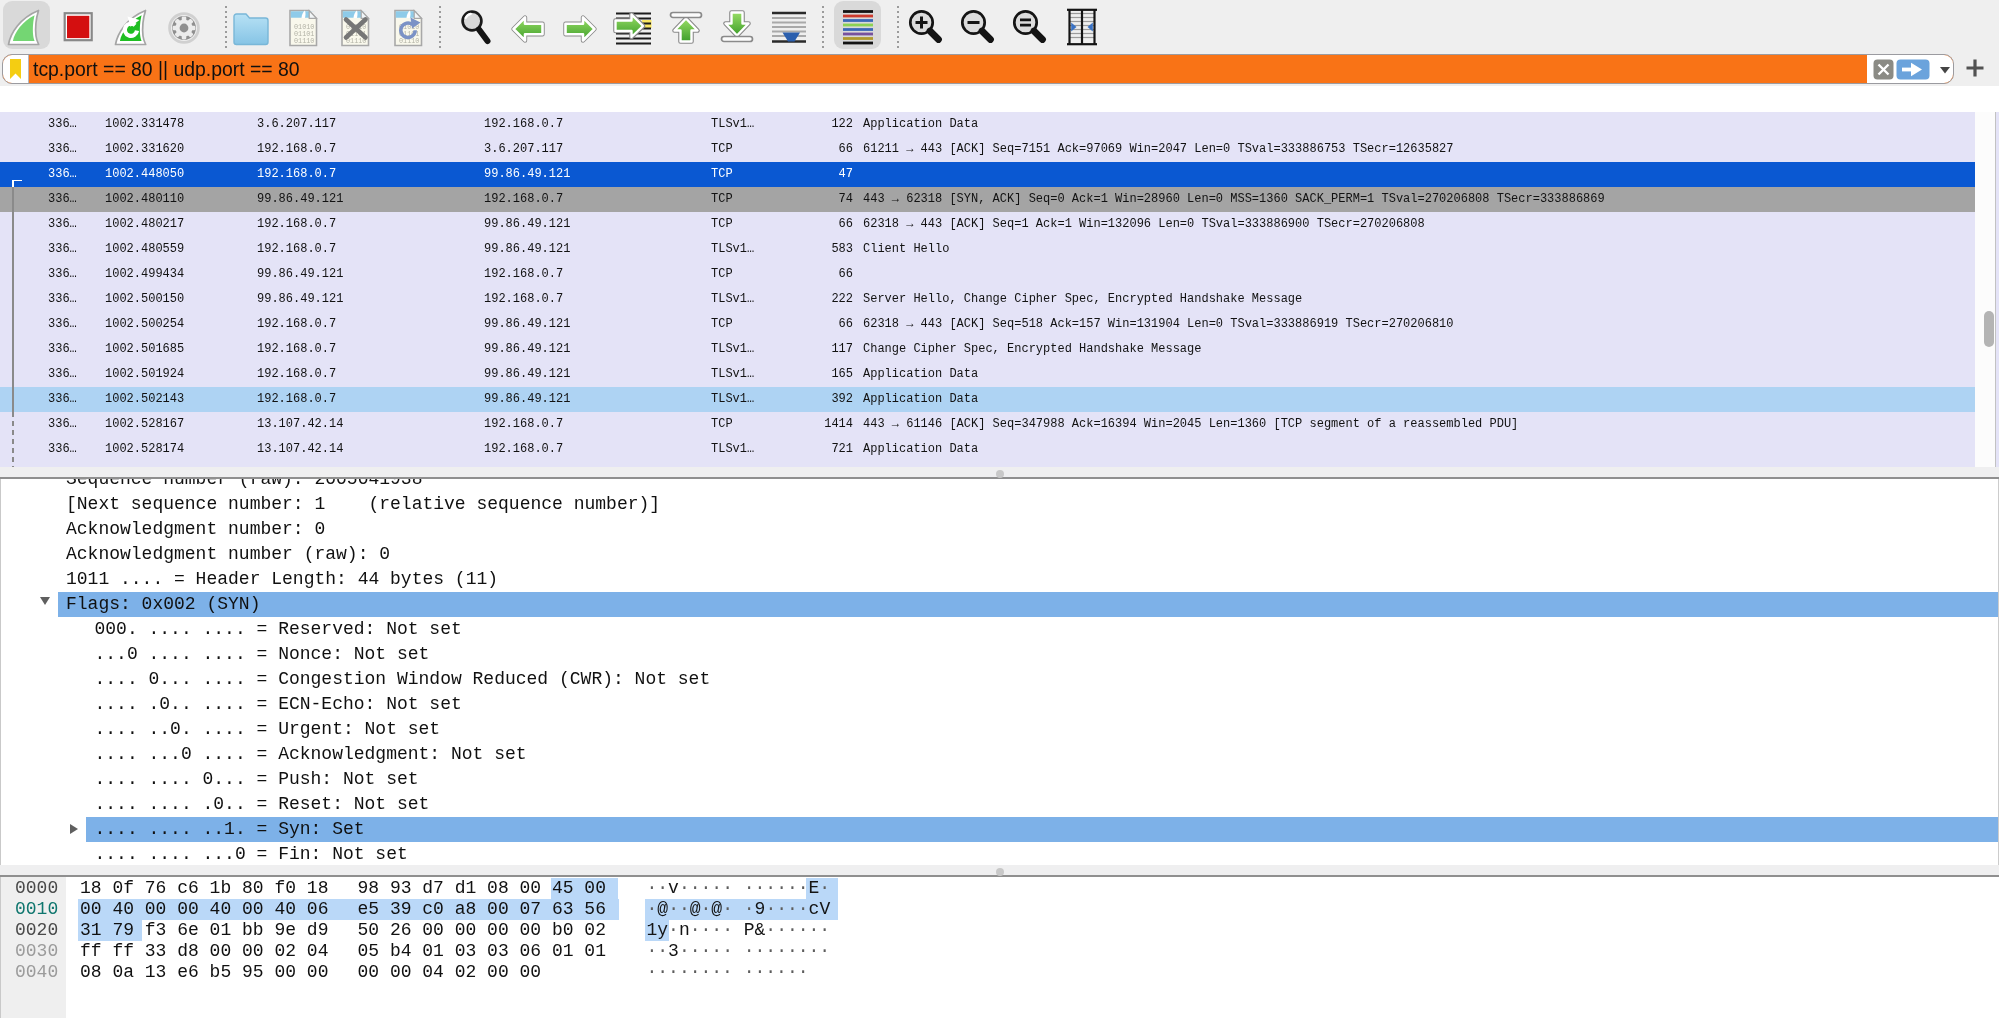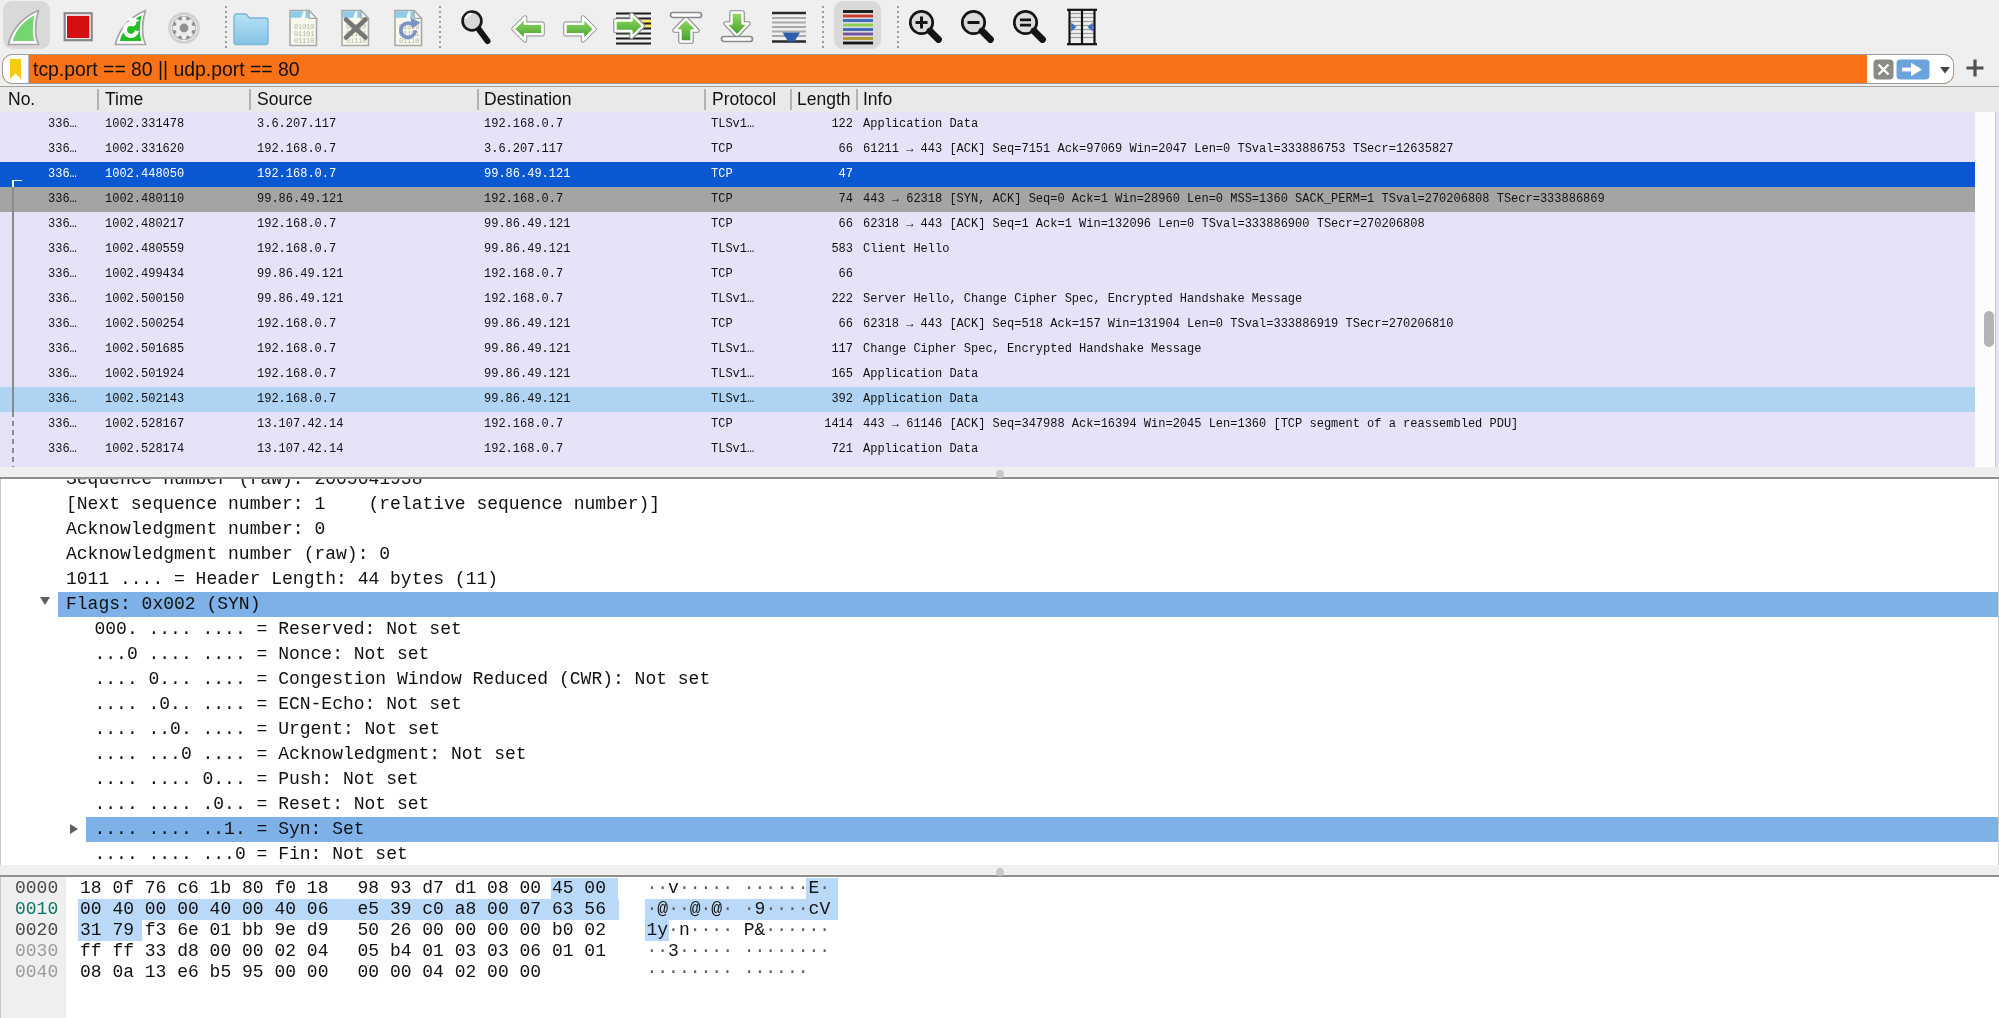--- a/index.html
+++ b/index.html
@@ -285,35 +285,20 @@
           <polygon points="15,3.8 26,10.5 15,17.2" fill="#ffffff"></polygon>
         </svg>
         <svg class="abs" style="left:72px;top:10.5px" width="12" height="9">
             <path d="M1 1 h10 l-5 6.5 Z" fill="#454545"></path>
           </svg>
       </div>
     </div>
     <svg id="plusbtn" class="abs" style="left:1960px;top:-1px" width="30" height="30">
         <path d="M15 6.5 v17 M6.5 15 h17" stroke="#525252" stroke-width="3.2"></path>
       </svg>
-  </div>
-  <div id="colheader">
-    <div class="hlabel" style="left:8px">No.</div>
-    <div class="hlabel" style="left:105px">Time</div>
-    <div class="hlabel" style="left:257px">Source</div>
-    <div class="hlabel" style="left:484px">Destination</div>
-    <div class="hlabel" style="left:712px">Protocol</div>
-    <div class="hlabel" style="left:797px">Length</div>
-    <div class="hlabel" style="left:863px">Info</div>
-    <div class="hsep" style="left:97px"></div>
-    <div class="hsep" style="left:249px"></div>
-    <div class="hsep" style="left:477px"></div>
-    <div class="hsep" style="left:704px"></div>
-    <div class="hsep" style="left:790px"></div>
-    <div class="hsep" style="left:856px"></div>
   </div>
   <div id="plist">
     <div class="prow" style="top:0px"><span class="cno">336…</span><span class="ctime">1002.331478</span><span class="csrc">3.6.207.117</span><span class="cdst">192.168.0.7</span><span class="cproto">TLSv1…</span><span class="clen">122</span><span class="cinfo">Application Data</span></div>
     <div class="prow" style="top:25px"><span class="cno">336…</span><span class="ctime">1002.331620</span><span class="csrc">192.168.0.7</span><span class="cdst">3.6.207.117</span><span class="cproto">TCP</span><span class="clen">66</span><span class="cinfo">61211 → 443 [ACK] Seq=7151 Ack=97069 Win=2047 Len=0 TSval=333886753 TSecr=12635827</span></div>
     <div class="prow" style="top:50px;background:#0a58d2;color:#ffffff"><span class="cno">336…</span><span class="ctime">1002.448050</span><span class="csrc">192.168.0.7</span><span class="cdst">99.86.49.121</span><span class="cproto">TCP</span><span class="clen">47</span></div>
     <div class="prow" style="top:75px;background:#a4a4a4"><span class="cno">336…</span><span class="ctime">1002.480110</span><span class="csrc">99.86.49.121</span><span class="cdst">192.168.0.7</span><span class="cproto">TCP</span><span class="clen">74</span><span class="cinfo">443 → 62318 [SYN, ACK] Seq=0 Ack=1 Win=28960 Len=0 MSS=1360 SACK_PERM=1 TSval=270206808 TSecr=333886869</span></div>
     <div class="prow" style="top:100px"><span class="cno">336…</span><span class="ctime">1002.480217</span><span class="csrc">192.168.0.7</span><span class="cdst">99.86.49.121</span><span class="cproto">TCP</span><span class="clen">66</span><span class="cinfo">62318 → 443 [ACK] Seq=1 Ack=1 Win=132096 Len=0 TSval=333886900 TSecr=270206808</span></div>
     <div class="prow" style="top:125px"><span class="cno">336…</span><span class="ctime">1002.480559</span><span class="csrc">192.168.0.7</span><span class="cdst">99.86.49.121</span><span class="cproto">TLSv1…</span><span class="clen">583</span><span class="cinfo">Client Hello</span></div>
     <div class="prow" style="top:150px"><span class="cno">336…</span><span class="ctime">1002.499434</span><span class="csrc">99.86.49.121</span><span class="cdst">192.168.0.7</span><span class="cproto">TCP</span><span class="clen">66</span></div>
     <div class="prow" style="top:175px"><span class="cno">336…</span><span class="ctime">1002.500150</span><span class="csrc">99.86.49.121</span><span class="cdst">192.168.0.7</span><span class="cproto">TLSv1…</span><span class="clen">222</span><span class="cinfo">Server Hello, Change Cipher Spec, Encrypted Handshake Message</span></div>

